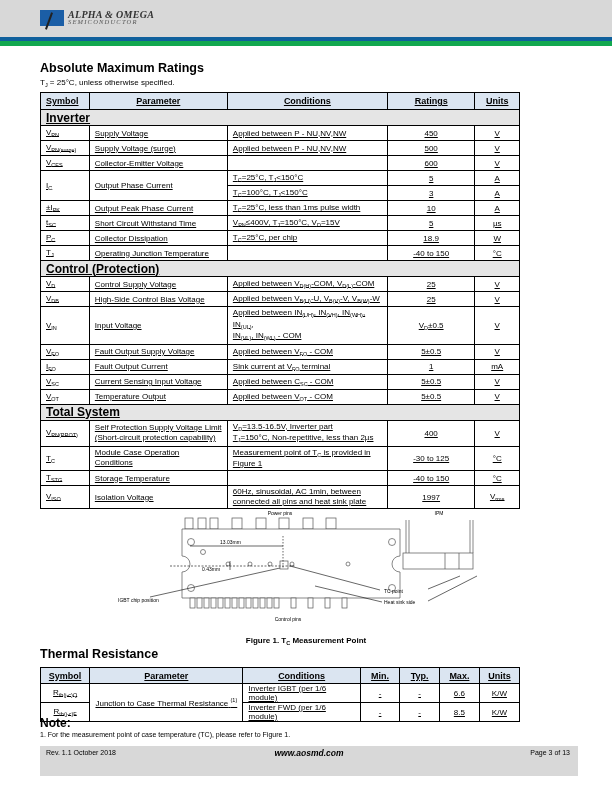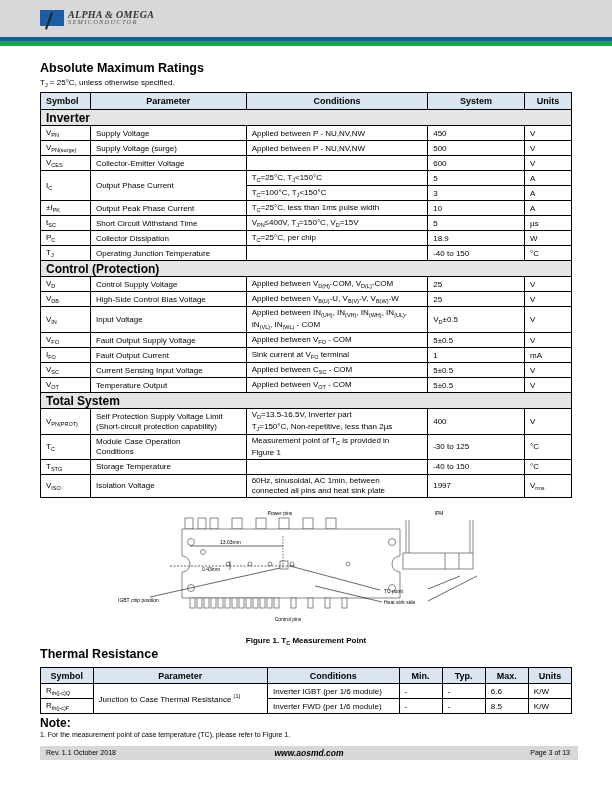--- a/index.html
+++ b/index.html
@@ -18,40 +18,40 @@
   .logo-text .l2 { font-size: 6.5px; color: #555; letter-spacing: 1.2px; }
   .doc-title { position: absolute; right: 40px; top: 15px; font-size: 13.5px; font-weight: bold; font-style: italic; color: #111; }
 
   
   .h2 { position: absolute; left: 40px; font-size: 12.5px; font-weight: bold; }
   .sub { position: absolute; left: 40px; top: 78px; font-size: 8px; }
   sub { font-size: 5.5px; vertical-align: -1.5px; }
   sup { font-size: 5.5px; }
 
   
-  table { border-collapse: collapse; position: absolute; left: 40px; width: 532px; font-size: 8px; }
+  table { border-collapse: collapse; position: absolute; left: 40px; width: 480px; font-size: 8px; text-decoration: underline; }
   td, th { border: 1px solid #000; padding: 0 5px; height: 15px; vertical-align: middle; }
   th { background: #dbe5f1; font-weight: bold; font-size: 9px; height: 17px; text-align: center; }
   th.l { text-align: left; }
-  td.c { }
+  td.c { text-align: center; }
   tr.sect td { background: #e5e5e5; font-weight: bold; font-size: 12px; height: 16px; }
   .cond-l { line-height: 10px; padding-top: 1px; padding-bottom: 1px; }
 
   
   .figure { position: absolute; left: 110px; top: 508px; width: 420px; height: 120px; }
   .fig-caption { position: absolute; left: 0; width: 612px; top: 636px; text-align: center; font-size: 8px; font-weight: bold; }
 
   .therm { top: 667px; }
   .therm th { height: 16px; }
   .therm td { height: 15px; }
 
   .note-title { position: absolute; left: 40px; top: 716px; font-size: 12px; font-weight: bold; }
   .note-item { position: absolute; left: 40px; top: 731px; font-size: 7px; }
 
-  .footer { position: absolute; left: 40px; top: 746px; width: 538px; height: 14px; background: #d8d8d8; font-size: 7px; }
+  .footer { position: absolute; left: 40px; top: 746px; width: 538px; height: 30px; background: #d8d8d8; font-size: 7px; }
   .footer .fl { position: absolute; left: 6px; top: 3px; }
   .footer .fc { position: absolute; left: 0; width: 100%; text-align: center; top: 2px; font-size: 8.5px; font-weight: bold; font-style: italic; }
   .footer .fr { position: absolute; right: 8px; top: 3px; }
 </style>
 </head>
 <body>
 
 <div class="hdr">
   <div class="logo">
     <div class="logo-mark"></div>
@@ -73,21 +73,21 @@
       <col style="width:156px">
       <col style="width:182px">
       <col style="width:97px">
       <col style="width:47px">
     </colgroup>
   <tbody>
       <tr>
     <th class="l">Symbol</th>
     <th>Parameter</th>
     <th>Conditions</th>
-    <th>System</th>
+    <th>Ratings</th>
     <th>Units</th>
   </tr>
   <tr class="sect">
         <td colspan="5">Inverter</td>
       </tr>
 
   <tr>
     <td><span>V</span><sub>PN</sub></td>
     <td>Supply Voltage</td>
     <td>Applied between P - NU,NV,NW</td>

